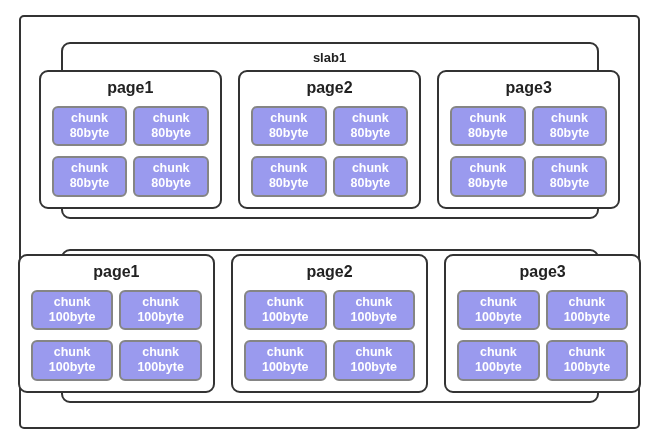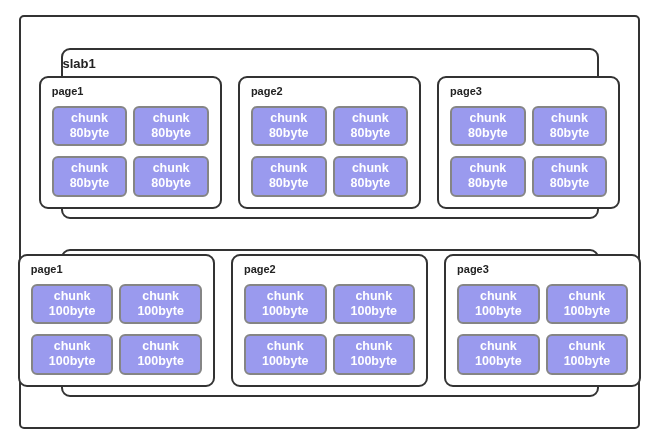--- a/index.html
+++ b/index.html
@@ -38,37 +38,39 @@
   .slab {
     width: 538px;
     border: 2px solid var(--box-border);
     border-radius: 9px;
     background: var(--background);
     padding: 3px 0 8px;
   }
   .slab-label {
     font-size: 13px;
     font-weight: 700;
+    text-align: center;
     padding: 3px 0 5px;
     color: var(--label-text);
   }
   .pages {
     display: flex;
     justify-content: center;
     gap: 16px;
   }
   .page {
     border: 2px solid var(--box-border);
     border-radius: 9px;
     background: var(--background);
     padding: 5px 11px 10px;
   }
   .page-label {
-    font-size: 11px;
+    font-size: 16px;
     font-weight: 700;
+    text-align: center;
     margin: 2px 0 9px;
     color: var(--label-text);
   }
   .chunks {
     display: grid;
     grid-template-columns: repeat(2, auto);
     gap: 10px 6px;
     justify-content: center;
   }
   .chunk {

